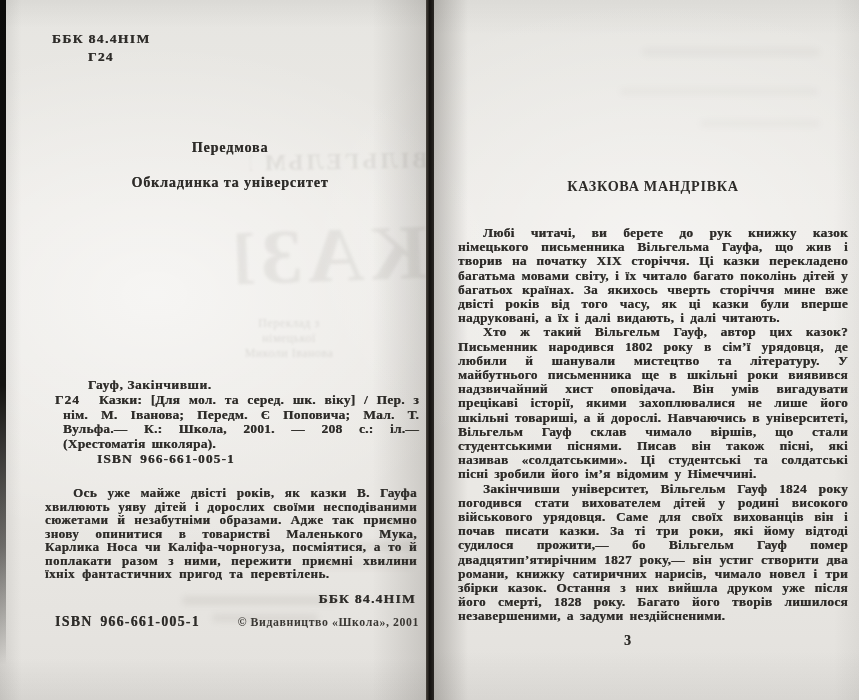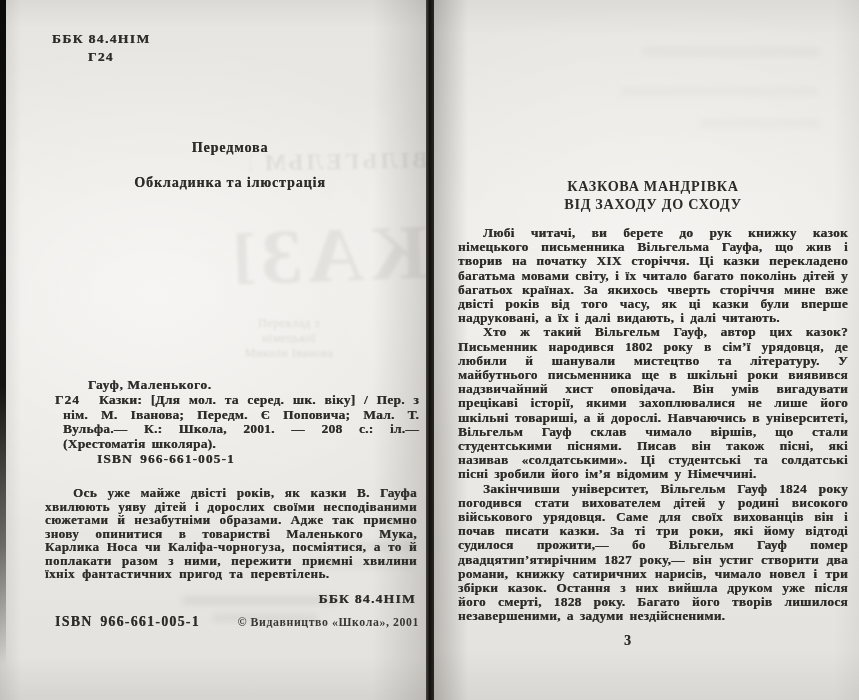--- a/index.html
+++ b/index.html
@@ -105,26 +105,26 @@
     <div class="smudge" style="left:182px;top:596px;width:158px;height:9px;opacity:0.11;"></div>
     <div class="smudge" style="left:212px;top:614px;width:106px;height:8px;opacity:0.10;"></div>
 
     <div class="abs bbk-top ink">ББК 84.4НІМ</div>
     <div class="abs g24-top ink">Г24</div>
 
     <div class="abs front-block">
       <div class="fm-line ink">Передмова</div>
       <div class="fm-sm"></div>
       <div class="fm-gap"></div>
-      <div class="fm-line ink">Обкладинка та ілюстрація</div>
+      <div class="fm-line ink">Обкладинка та університет</div>
       <div class="fm-sm"></div>
     </div>
 
     <div class="abs catalog">
-      <div class="cat-author ink">Гауф, Маленького.</div>
+      <div class="cat-author ink">Гауф, Закінчивши.</div>
       <div class="cat-entry-wrap">
         <span class="cat-code ink">Г24</span>
         <div class="cat-entry ink">Казки: [Для мол. та серед. шк. віку] / Пер. з нім. М. Іванова; Передм. Є Поповича; Мал. Т. Вульфа.— К.: Школа, 2001. — 208 с.: іл.— (Хрестоматія школяра).</div>
       </div>
       <div class="cat-isbn ink">ISBN 966-661-005-1</div>
     </div>
 
     <div class="abs annotation ink">Ось уже майже двісті років, як казки В. Гауфа хвилюють уяву дітей і дорослих своїми несподіваними сюжетами й незабутніми образами. Адже так приємно знову опинитися в товаристві Маленького Мука, Карлика Носа чи Каліфа-чорногуза, посміятися, а то й поплакати разом з ними, пережити приємні хвилини їхніх фантастичних пригод та перевтілень.</div>
 
     <div class="abs bbk-bottom ink">ББК 84.4НІМ</div>
@@ -136,21 +136,20 @@
   </div>
 
   <div>
 
     <div class="smudge" style="left:642px;top:48px;width:178px;height:8px;opacity:0.06;"></div>
     <div class="smudge" style="left:620px;top:88px;width:198px;height:7px;opacity:0.05;"></div>
     <div class="smudge" style="left:700px;top:120px;width:120px;height:7px;opacity:0.05;"></div>
 
     <div class="abs rp-title">
       <div>КАЗКОВА МАНДРІВКА</div>
-      <div>ВІД ЗАХОДУ ДО СХОДУ</div>
     </div>
 
     <div class="abs rp-body ink">
       <p>Любі читачі, ви берете до рук книжку казок німецького письменника Вільгельма Гауфа, що жив і творив на початку XIX сторіччя. Ці казки перекладено багатьма мовами світу, і їх читало багато поколінь дітей у багатьох країнах. За якихось чверть сторіччя мине вже двісті років від того часу, як ці казки були вперше надруковані, а їх і далі видають, і далі читають.</p>
       <p>Хто ж такий Вільгельм Гауф, автор цих казок? Письменник народився 1802 року в сім’ї урядовця, де любили й шанували мистецтво та літературу. У майбутнього письменника ще в шкільні роки виявився надзвичайний хист оповідача. Він умів вигадувати прецікаві історії, якими захоплювалися не лише його шкільні товариші, а й дорослі. Навчаючись в університеті, Вільгельм Гауф склав чимало віршів, що стали студентськими піснями. Писав він також пісні, які називав «солдатськими». Ці студентські та солдатські пісні зробили його ім’я відомим у Німеччині.</p>
       <p>Закінчивши університет, Вільгельм Гауф 1824 року погодився стати вихователем дітей у родині високого військового урядовця. Саме для своїх вихованців він і почав писати казки. За ті три роки, які йому відтоді судилося прожити,— бо Вільгельм Гауф помер двадцятип’ятирічним 1827 року,— він устиг створити два романи, книжку сатиричних нарисів, чимало новел і три збірки казок. Остання з них вийшла друком уже після його смерті, 1828 року. Багато його творів лишилося незавершеними, а задуми нездійсненими.</p>
     </div>
 
     <div class="abs page-num ink">3</div>
   </div>

